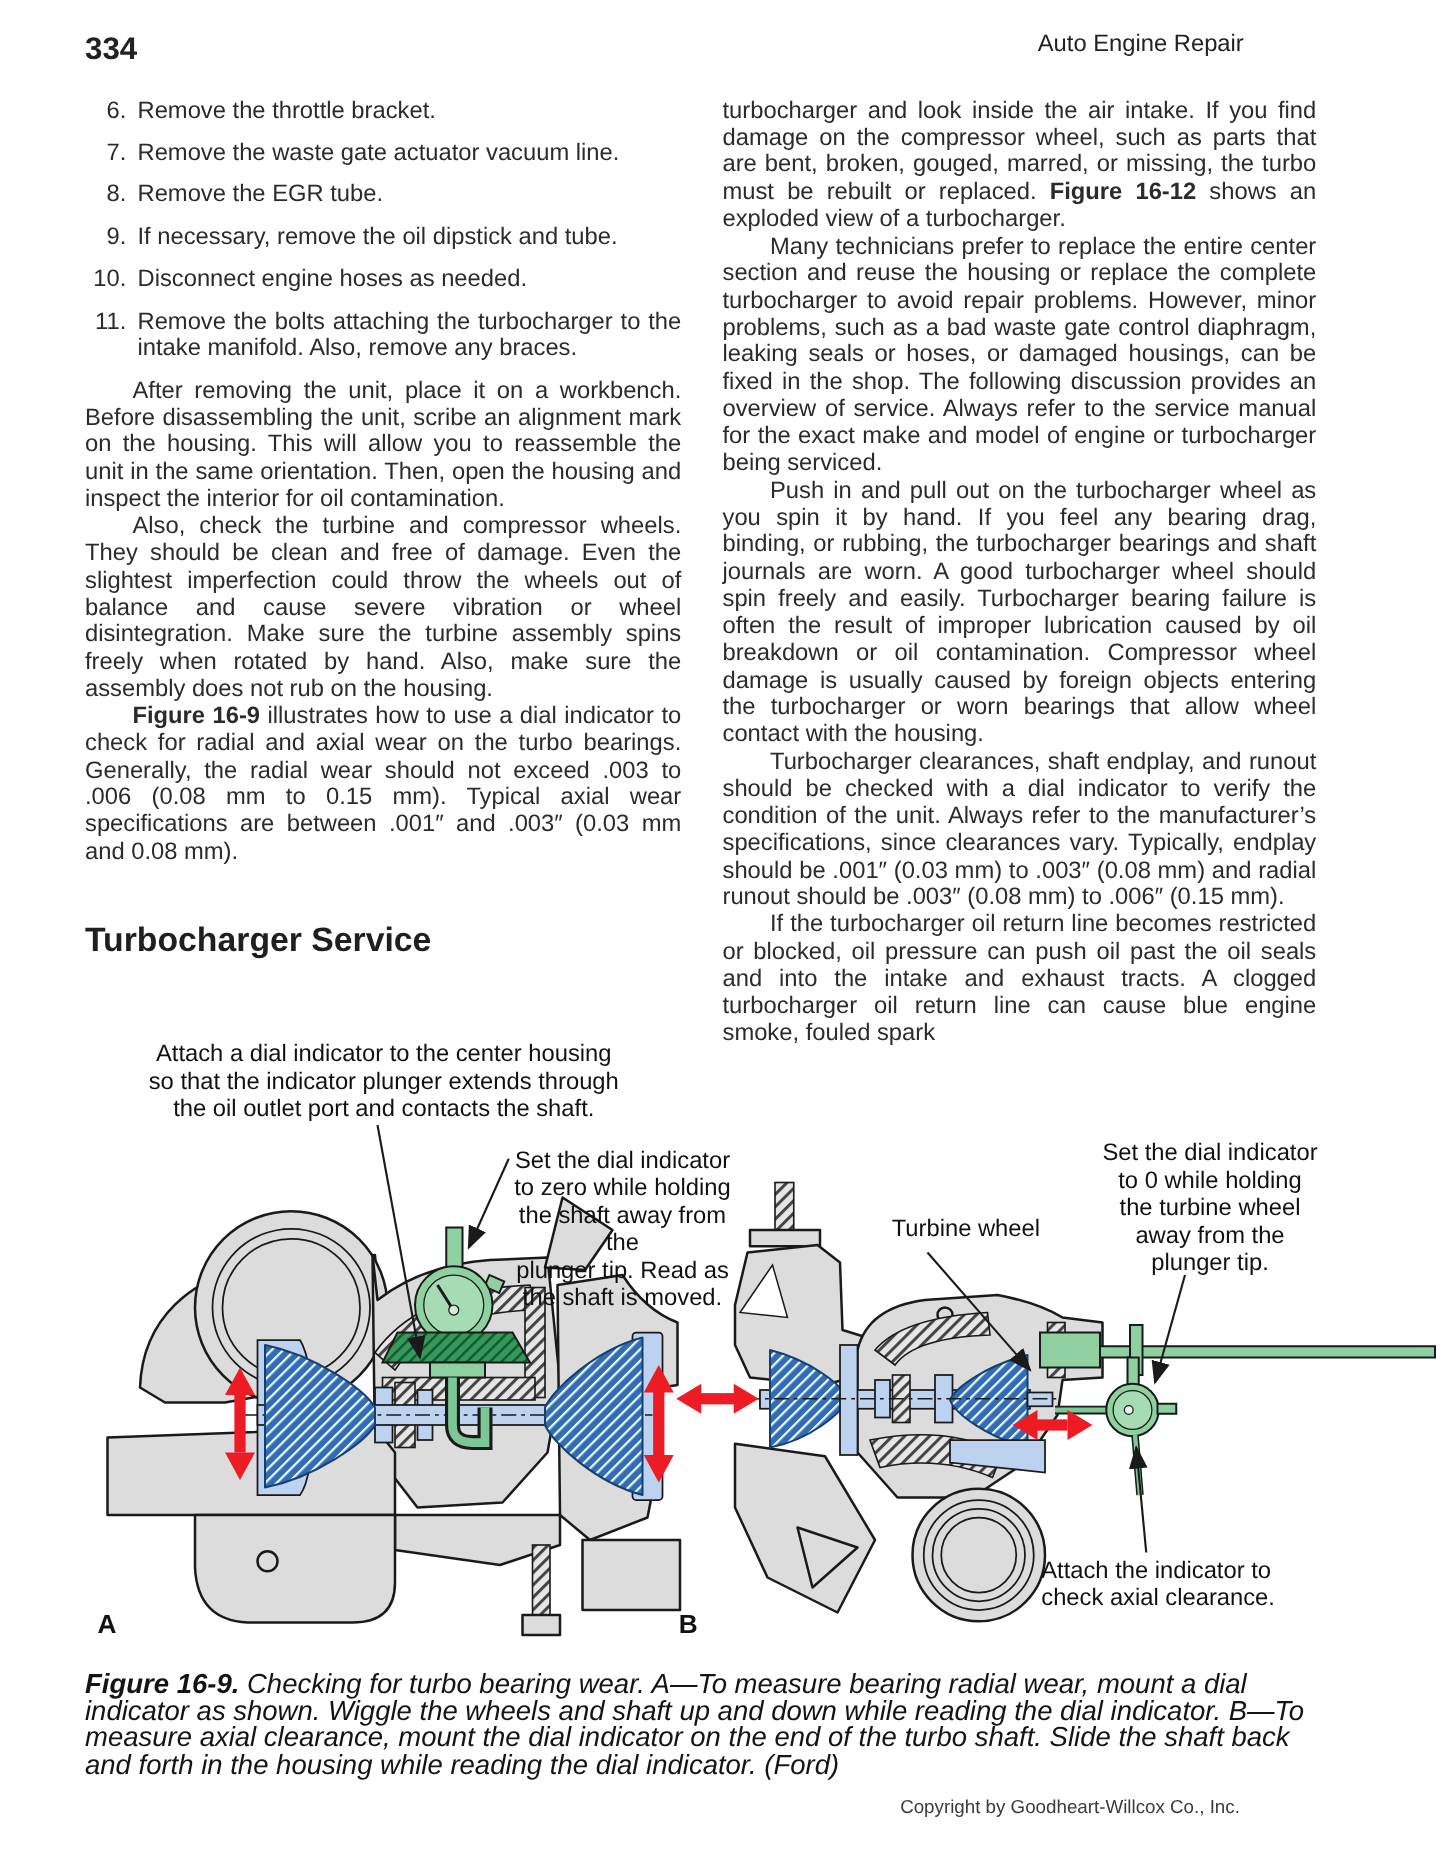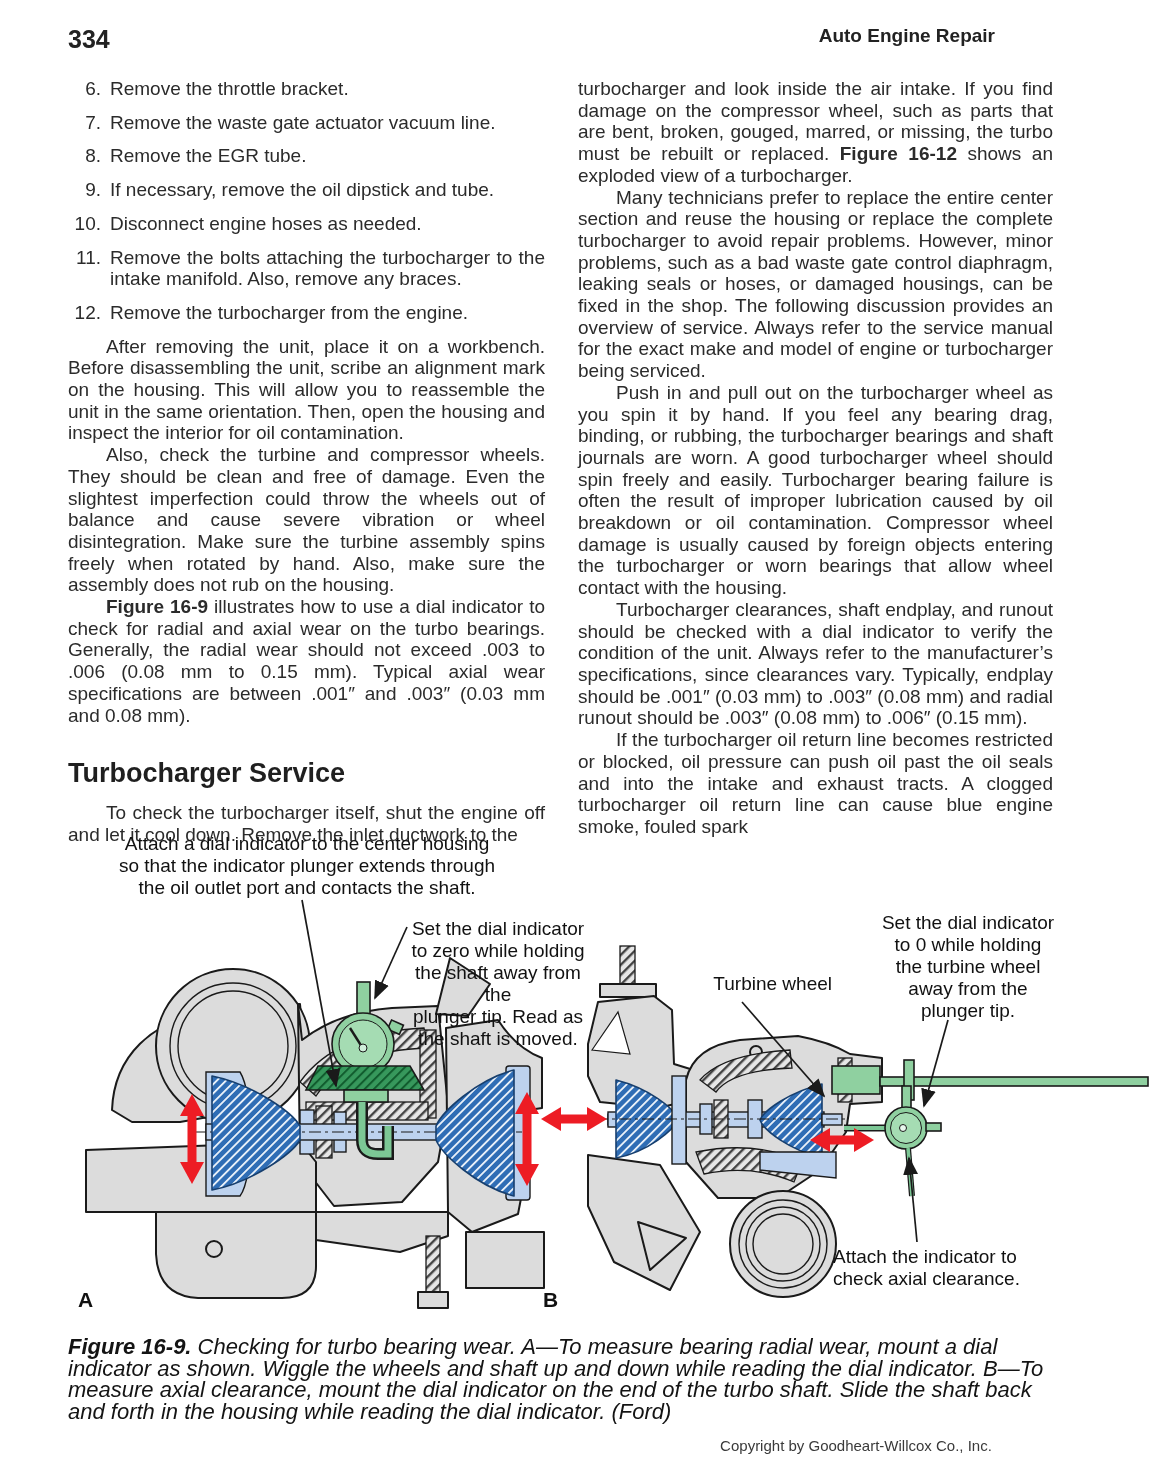--- a/index.html
+++ b/index.html
@@ -8,37 +8,37 @@
     --arrow-red:#ed1c24; --line-black:#1a1a1a;
   }
   html,body{margin:0;padding:0;}
   body{width:1156px;height:1479px;position:relative;background:#ffffff;
        font-family:"Liberation Sans",sans-serif;color:#2b2b2b;
        -webkit-font-smoothing:antialiased;}
   .page{position:absolute;inset:0;overflow:hidden;}
 
   .header-num{position:absolute;left:68px;top:25px;font-size:25px;font-weight:bold;color:#222;}
   .header-title{position:absolute;left:578px;top:25px;width:417px;text-align:right;
-    font-size:19px;font-weight:bold;color:#222;}
+    font-size:19px;font-weight:normal;color:#222;}
 
   .col{position:absolute;top:78px;font-size:19px;line-height:21.7px;text-align:justify;
        hyphens:none;}
   .col-left{left:68px;width:477px;}
   .col-right{left:578px;width:475px;}
 
   .olist{margin:0 0 10px 0;padding:0;list-style:none;}
   .li{display:flex;margin-bottom:12px;}
   .li .num{flex:0 0 33px;width:33px;text-align:right;}
   .li .txt{flex:1;margin-left:9px;text-align:justify;}
 
   .p{margin:0;text-indent:38px;}
   .p.noindent{text-indent:0;}
   .b{font-weight:bold;}
 
-  .h2{margin:32px 0 14px 0;font-size:27px;line-height:30px;font-weight:bold;color:#1f1f1f;
+  .h2{margin:44px 0 14px 0;font-size:27px;line-height:30px;font-weight:bold;color:#1f1f1f;
       text-align:left;}
 
   .fig{position:absolute;left:0;top:820px;width:1156px;height:515px;}
   .fig-svg{position:absolute;left:0;top:0;}
   .callout{position:absolute;font-size:19px;line-height:22px;color:#111;
            white-space:pre-line;}
   .callout.center{text-align:center;}
   .fig-label{position:absolute;font-size:21px;font-weight:bold;color:#111;}
 
   .caption{position:absolute;left:68px;top:1336px;width:1005px;font-size:22px;
@@ -94,30 +94,25 @@
         <span class="txt">If necessary, remove the oil dipstick and tube.</span>
       </div>
       <div class="li">
         <span class="num">10.</span>
         <span class="txt">Disconnect engine hoses as needed.</span>
       </div>
       <div class="li">
         <span class="num">11.</span>
         <span class="txt">Remove the bolts attaching the turbocharger to the intake manifold. Also, remove any braces.</span>
       </div>
-      <div class="li">
-        <span class="num">12.</span>
-        <span class="txt">Remove the turbocharger from the engine.</span>
-      </div>
     </div>
     <p class="p">After removing the unit, place it on a workbench. Before disassembling the unit, scribe an alignment mark on the housing. This will allow you to reassemble the unit in the same orientation. Then, open the housing and inspect the interior for oil contamination.</p>
     <p class="p">Also, check the turbine and compressor wheels. They should be clean and free of damage. Even the slightest imperfection could throw the wheels out of balance and cause severe vibration or wheel disintegration. Make sure the turbine assembly spins freely when rotated by hand. Also, make sure the assembly does not rub on the housing.</p>
     <p class="p"><span class="b">Figure 16-9</span><span> illustrates how to use a dial indicator to check for radial and axial wear on the turbo bearings. Generally, the radial wear should not exceed .003 to .006 (0.08 mm to 0.15 mm). Typical axial wear specifications are between .001″ and .003″ (0.03 mm and 0.08 mm).</span></p>
     <h2 class="h2">Turbocharger Service</h2>
-    <p class="p">To check the turbocharger itself, shut the engine off and let it cool down. Remove the inlet ductwork to the</p>
   </div>
 
   <div class="col col-right">
     <p class="p noindent"><span>turbocharger and look inside the air intake. If you find damage on the compressor wheel, such as parts that are bent, broken, gouged, marred, or missing, the turbo must be rebuilt or replaced. </span><span class="b">Figure 16-12</span><span> shows an exploded view of a turbocharger.</span></p>
     <p class="p">Many technicians prefer to replace the entire center section and reuse the housing or replace the complete turbocharger to avoid repair problems. However, minor problems, such as a bad waste gate control diaphragm, leaking seals or hoses, or damaged housings, can be fixed in the shop. The following discussion provides an overview of service. Always refer to the service manual for the exact make and model of engine or turbocharger being serviced.</p>
     <p class="p">Push in and pull out on the turbocharger wheel as you spin it by hand. If you feel any bearing drag, binding, or rubbing, the turbocharger bearings and shaft journals are worn. A good turbocharger wheel should spin freely and easily. Turbocharger bearing failure is often the result of improper lubrication caused by oil breakdown or oil contamination. Compressor wheel damage is usually caused by foreign objects entering the turbocharger or worn bearings that allow wheel contact with the housing.</p>
     <p class="p">Turbocharger clearances, shaft endplay, and runout should be checked with a dial indicator to verify the condition of the unit. Always refer to the manufacturer’s specifications, since clearances vary. Typically, endplay should be .001″ (0.03 mm) to .003″ (0.08 mm) and radial runout should be .003″ (0.08 mm) to .006″ (0.15 mm).</p>
     <p class="p">If the turbocharger oil return line becomes restricted or blocked, oil pressure can push oil past the oil seals and into the intake and exhaust tracts. A clogged turbocharger oil return line can cause blue engine smoke, fouled spark</p>
   </div>
 

